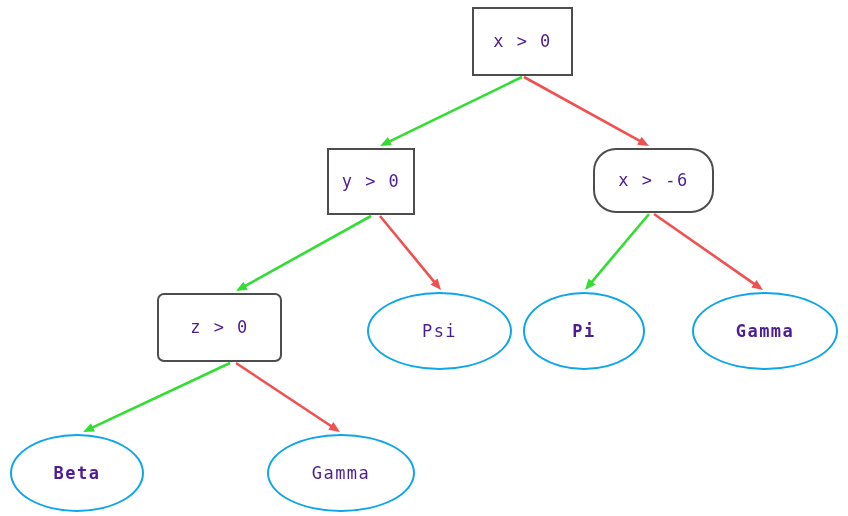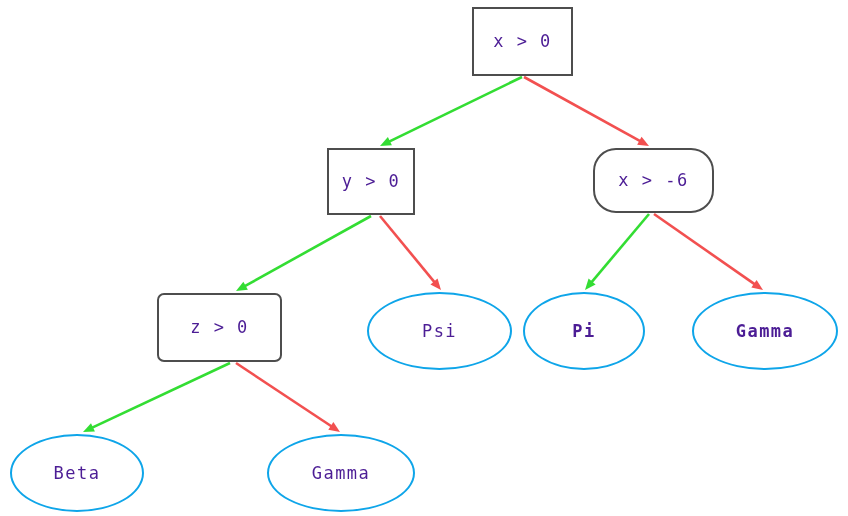--- a/index.html
+++ b/index.html
@@ -106,21 +106,21 @@
       </div>
       <div class="node node-leaf" style="left: 367px; top: 292px; width: 145px; height: 78px;">
         <span class="node-label">Psi</span>
       </div>
       <div class="node node-leaf" style="left: 523px; top: 292px; width: 122px; height: 78px; font-weight: bold;">
         <span class="node-label">Pi</span>
       </div>
       <div class="node node-leaf" style="left: 692px; top: 292px; width: 146px; height: 78px; font-weight: bold;">
         <span class="node-label">Gamma</span>
       </div>
-      <div class="node node-leaf" style="left: 10px; top: 434px; width: 134px; height: 78px;">
+      <div class="node node-leaf" style="left: 10px; top: 434px; width: 134px; height: 78px; font-weight: bold;">
         <span class="node-label">Beta</span>
       </div>
       <div class="node node-leaf" style="left: 267px; top: 434px; width: 148px; height: 78px;">
         <span class="node-label">Gamma</span>
       </div>
     </div>
 
 </div>
 
 </body></html>

